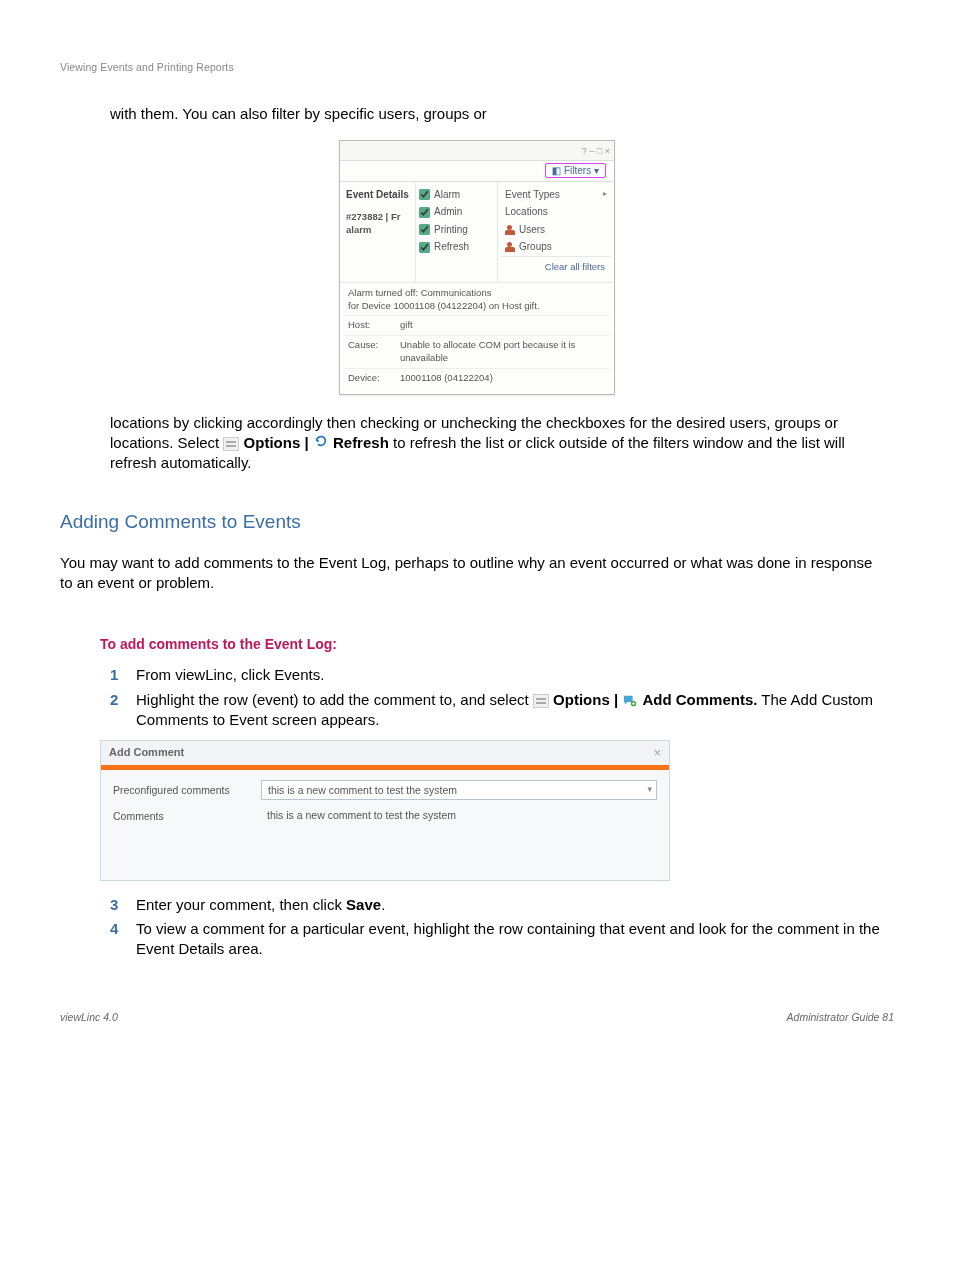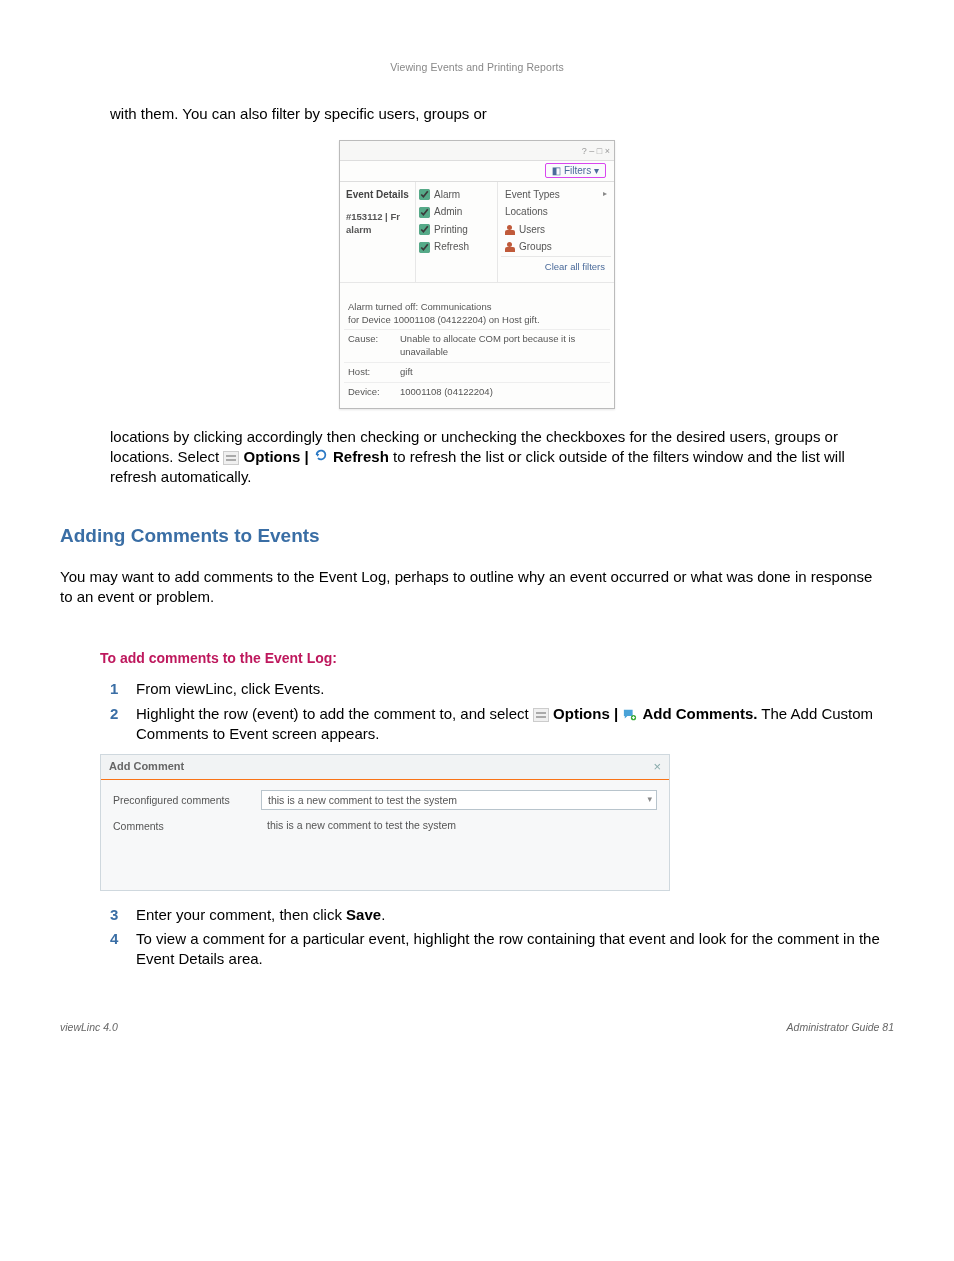--- a/index.html
+++ b/index.html
@@ -8,34 +8,34 @@
       background: #fff;
       width: 954px;
       padding: 60px 60px 60px 60px;
       color: #000;
       font-size: 15px;
       line-height: 1.35;
     }
     .section-title {
       color: #3a6ea5;
       font-size: 19px;
-      font-weight: bold;
+      font-weight: normal;
       margin-bottom: 18px;
       margin-top: 10px;
     }
     .subtitle {
       color: #be185d;
       font-weight: bold;
       font-size: 14px;
       margin-top: 41px;
       margin-left: 40px;
       margin-bottom: 12px;
     }
     .header-bar {
-      text-align: center;
+      text-align: left;
       font-size: 10.5px;
       color: #888;
       margin-bottom: 30px;
       letter-spacing: 0.1px;
     }
     .top-text {
       margin-left: 50px;
       margin-bottom: 16px;
     }
     .indent-block {
@@ -132,42 +132,42 @@
     .person-ic { width:10px;height:10px; display:inline-block; position:relative; }
     .person-ic::before{
       content:"";position:absolute;top:0;left:2px;width:5px;height:5px;border-radius:50%;
       background:#c05a3a;
     }
     .person-ic::after{
       content:"";position:absolute;bottom:0;left:0;width:10px;height:5px;border-radius:2px 2px 0 0;
       background:#c05a3a;
     }
     .fw-clear { border-top:1px solid #e7e7e7; padding:4px 6px; color:#4a6a9a; font-size:9.5px; text-align:right; }
-    .fw-desc { padding: 18px 8px 3px; font-size:9.5px; color:#555; border-top:1px solid #e7e7e7; }
+    .fw-desc { padding: 4px 8px 3px; font-size:9.5px; color:#555; border-top:1px solid #e7e7e7; }
     .fw-tbl { padding:0 4px 6px; }
     .fw-trow { display:flex; border-top:1px solid #eee; padding:3px 4px; gap:8px; font-size:9.5px; }
     .fw-trow .lab { width:44px; color:#555; }
     .fw-trow .val { flex:1; color:#555; }
 
     
     .comment-dlg {
       border: 1px solid #cfd8de;
       background: #f7f8f9;
       font-size: 10.5px;
       color: #555;
       margin: 10px 0 14px 40px;
       width: 570px;
     }
     .comment-dlg-title {
       display:flex;justify-content:space-between;align-items:center;
       padding:3px 8px;
       font-weight:bold;
       color:#666;
       font-size:11px;
-      border-bottom:1px solid #f97316;
+      border-bottom:5px solid #f97316;
       background:#f1f3f4;
     }
     .comment-dlg-title .x { color:#8aa; font-weight:normal; font-size:13px; }
     .comment-dlg-body {
       display:grid;
       grid-template-columns: 140px 1fr;
       gap:6px 8px;
       padding:10px 12px 16px;
       align-items:start;
     }
@@ -204,21 +204,21 @@
 
 <div class="filters-win">
   <div class="fw-title">?  –  □  ×</div>
   <div class="fw-filtersbtn">
     <span style="border:1px solid #d946ef;padding:1px 6px;border-radius:2px;background:#fafbfc;">◧ <span>Filters ▾</span></span>
   </div>
   <div class="fw-body">
     <div class="fw-left">
       <div class="ed">Event Details</div>
       <div class="ev">
-        <span>#153112 | Fr</span><br>
+        <span>#273882 | Fr</span><br>
         <span>alarm</span>
       </div>
     </div>
     <div class="fw-mid">
       <div class="fw-chk">
           <input type="checkbox" checked="" style="">
           <span>Alarm</span>
         </div>
       <div class="fw-chk">
           <input type="checkbox" checked="" style="">
@@ -250,26 +250,26 @@
         </div>
       <div class="fw-clear">Clear all filters</div>
     </div>
   </div>
   <div class="fw-desc">
     <span>Alarm turned off: Communications</span><br>
     <span>for Device 10001108 (04122204) on Host gift.</span>
   </div>
   <div class="fw-tbl">
     <div class="fw-trow">
+      <div class="lab">Host:</div>
+      <div class="val">gift</div>
+    </div>
+    <div class="fw-trow">
       <div class="lab">Cause:</div>
       <div class="val">Unable to allocate COM port because it is unavailable</div>
-    </div>
-    <div class="fw-trow">
-      <div class="lab">Host:</div>
-      <div class="val">gift</div>
     </div>
     <div class="fw-trow">
       <div class="lab">Device:</div>
       <div class="val">10001108 (04122204)</div>
     </div>
   </div>
 </div>
 
 <div class="indent-block">
   <p>

